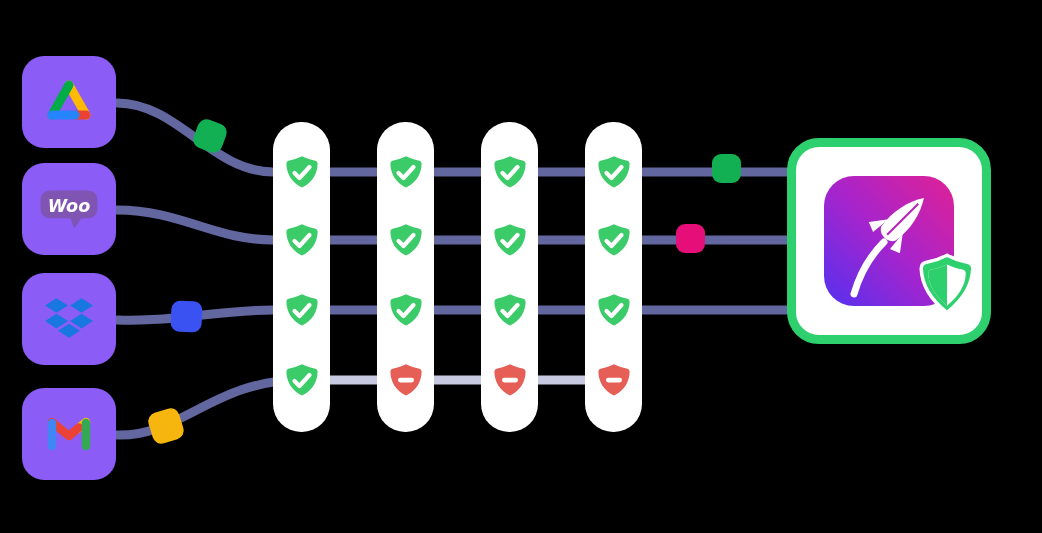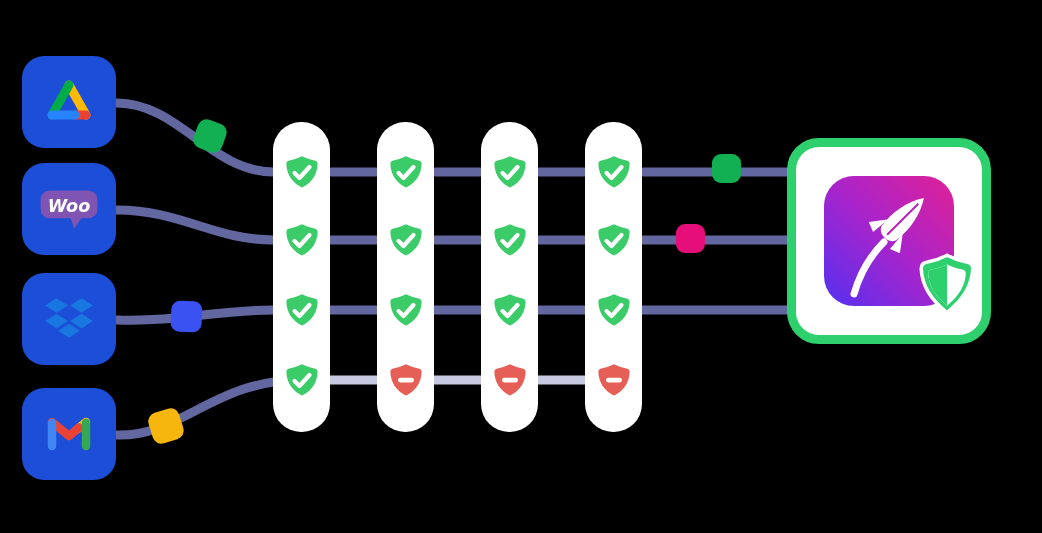--- a/index.html
+++ b/index.html
@@ -1,19 +1,19 @@
 <!DOCTYPE html>
 <html><head>
 <meta charset="utf-8">
 <style>
   html,body{margin:0;padding:0;background:#000;}
   .stage{position:relative;width:1042px;height:533px;background:#000;overflow:hidden;
          font-family:"Liberation Sans",sans-serif;}
   .lines-svg{position:absolute;left:0;top:0;z-index:1;}
-  .source-card{position:absolute;left:22px;width:94px;height:92px;background:#1d4ed8;
+  .source-card{position:absolute;left:22px;width:94px;height:92px;background:#8b5cf6;
                border-radius:22px;display:flex;align-items:center;justify-content:center;z-index:2;text-decoration:underline;}
   .column{position:absolute;top:122px;width:57px;height:310px;background:#fff;
           border-radius:28px;z-index:2;}
   .shield{position:absolute;width:36px;height:36px;z-index:3;}
   .marker{position:absolute;z-index:4;border-radius:9px;}
   .dest-card{position:absolute;left:787px;top:138px;width:204px;height:206px;background:#fff;
              border:9px solid #2ed06e;border-radius:32px;box-sizing:border-box;z-index:2;}
   .app-icon{position:absolute;left:28px;top:29px;width:130px;height:130px;border-radius:30px;overflow:hidden;}
   .app-icon svg{position:absolute;left:0;top:0;}
   .badge{position:absolute;left:919px;top:253px;width:56px;height:62px;z-index:5;}

